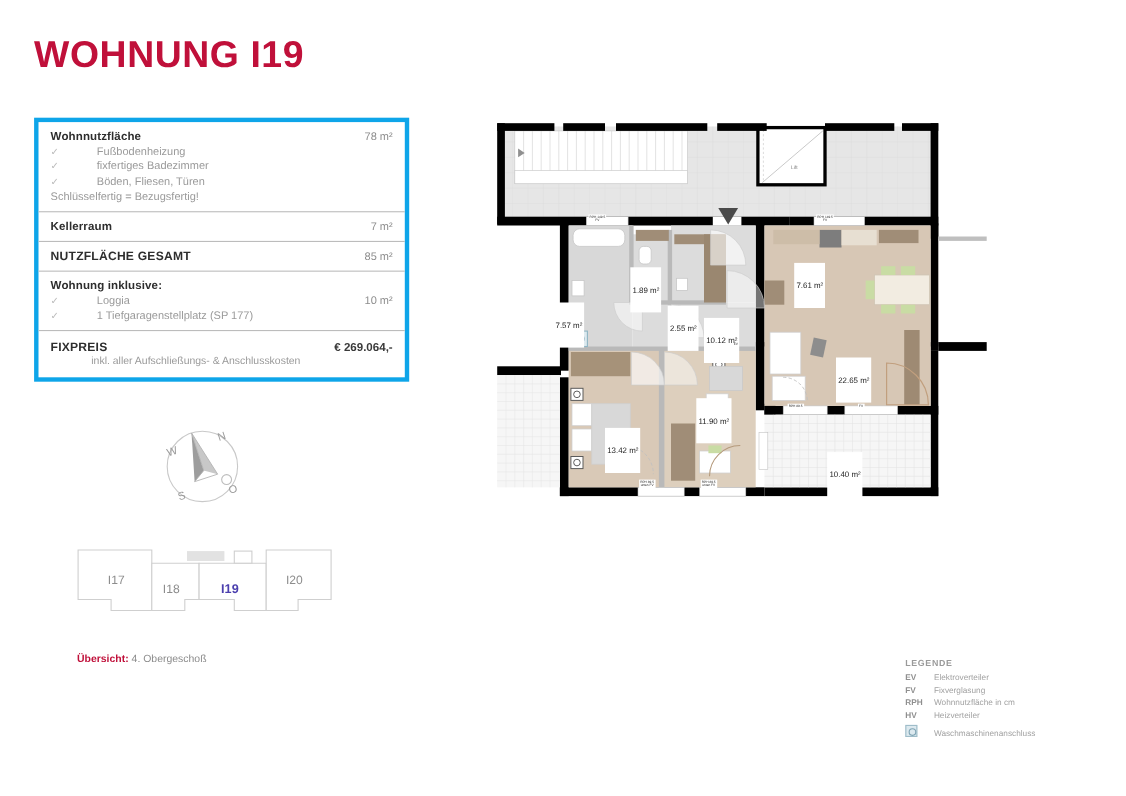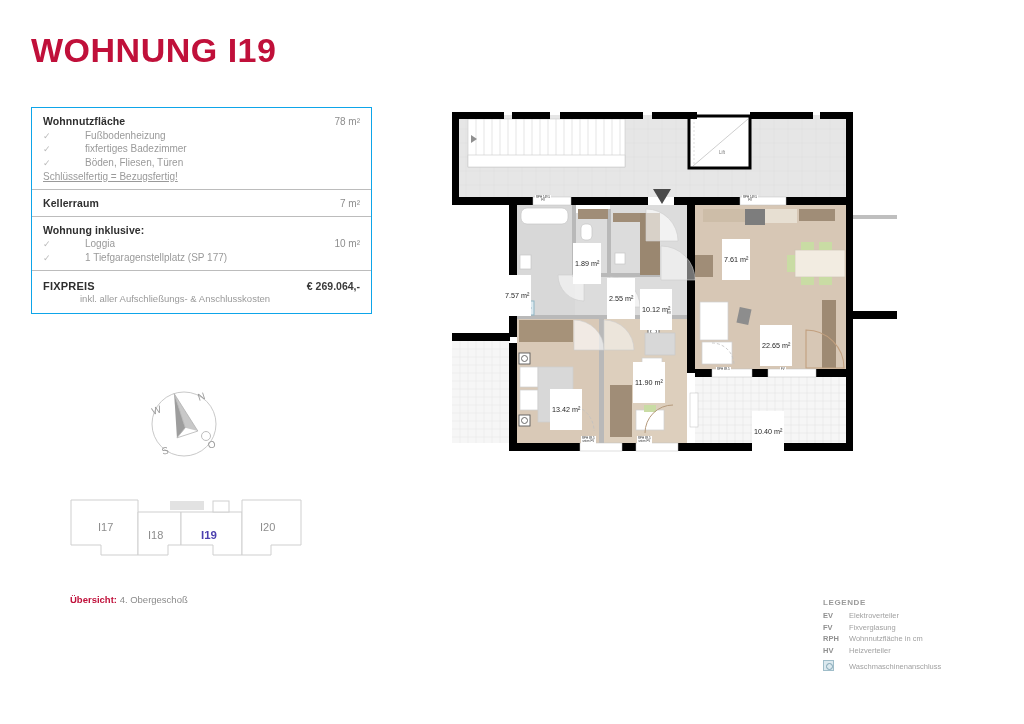--- a/index.html
+++ b/index.html
@@ -16,21 +16,21 @@
   #page-title{
     position:absolute;left:31px;top:31px;
     font-size:34px;letter-spacing:.5px;
     font-weight:700;color:#c0103a;
     font-family:"Liberation Sans", sans-serif;
   }
 
   
   #info-table{
     position:absolute;left:31px;top:107px;width:341px;
-    border:1px solid #0ea5e9;background:#fff;
+    border:4px solid #0ea5e9;background:#fff;
     box-sizing:border-box;
   }
   .info-row{
     border-bottom:1px solid #d2d2d2;
     padding:7px 11px 7px 11px;
     position:relative;
   }
   .info-row:last-child{border-bottom:none;}
   .info-row.thick{border-bottom:1px solid #bcbcbc;}
   .row-head{
@@ -42,21 +42,21 @@
   .row-value.bold{font-weight:bold;color:#3a3a3a;font-size:10.5px;}
   .feature{
     font-size:10px;color:#9a9a9a;margin-top:2.5px;
     display:flex;align-items:baseline;
   }
   .feature .tick{
     display:inline-block;width:14px;color:#b9b9b9;font-size:9px;flex:0 0 14px;
   }
   .feature .ftxt{flex:1;padding-left:28px;}
   .feature .fval{font-size:10px;color:#8d8d8d;white-space:nowrap;}
-  .note{font-size:10px;color:#9a9a9a;margin-top:3px;text-decoration:underline;}
+  .note{font-size:10px;color:#9a9a9a;margin-top:3px;}
   .sub-note{font-size:9.5px;color:#9a9a9a;margin-top:1px;padding-left:37px;}
   .price-row{padding-top:9px;padding-bottom:9px;}
 
   
   #compass{position:absolute;left:143px;top:383px;width:82px;height:82px;}
 
   
   #overview{position:absolute;left:70px;top:495px;width:203px;height:65px;}
   #overview-caption{
     position:absolute;left:70px;top:594px;font-size:9.5px;color:#8b8b8b;
@@ -128,20 +128,26 @@
     <div class="note">Schlüsselfertig = Bezugsfertig!</div>
   </div>
 
   <div class="info-row thick">
     <div class="row-head">
       <span class="row-label">Kellerraum</span>
       <span class="row-value">7 m²</span>
     </div>
   </div>
 
+  <div class="info-row thick">
+    <div class="row-head">
+      <span class="row-label big">NUTZFLÄCHE GESAMT</span>
+      <span class="row-value">85 m²</span>
+    </div>
+  </div>
 
   <div class="info-row thick">
     <div class="row-head">
       <span class="row-label">Wohnung inklusive:</span>
     </div>
     <div class="feature">
       <span class="tick">✓</span>
       <span class="ftxt">Loggia</span>
       <span class="fval">10 m²</span>
     </div>

